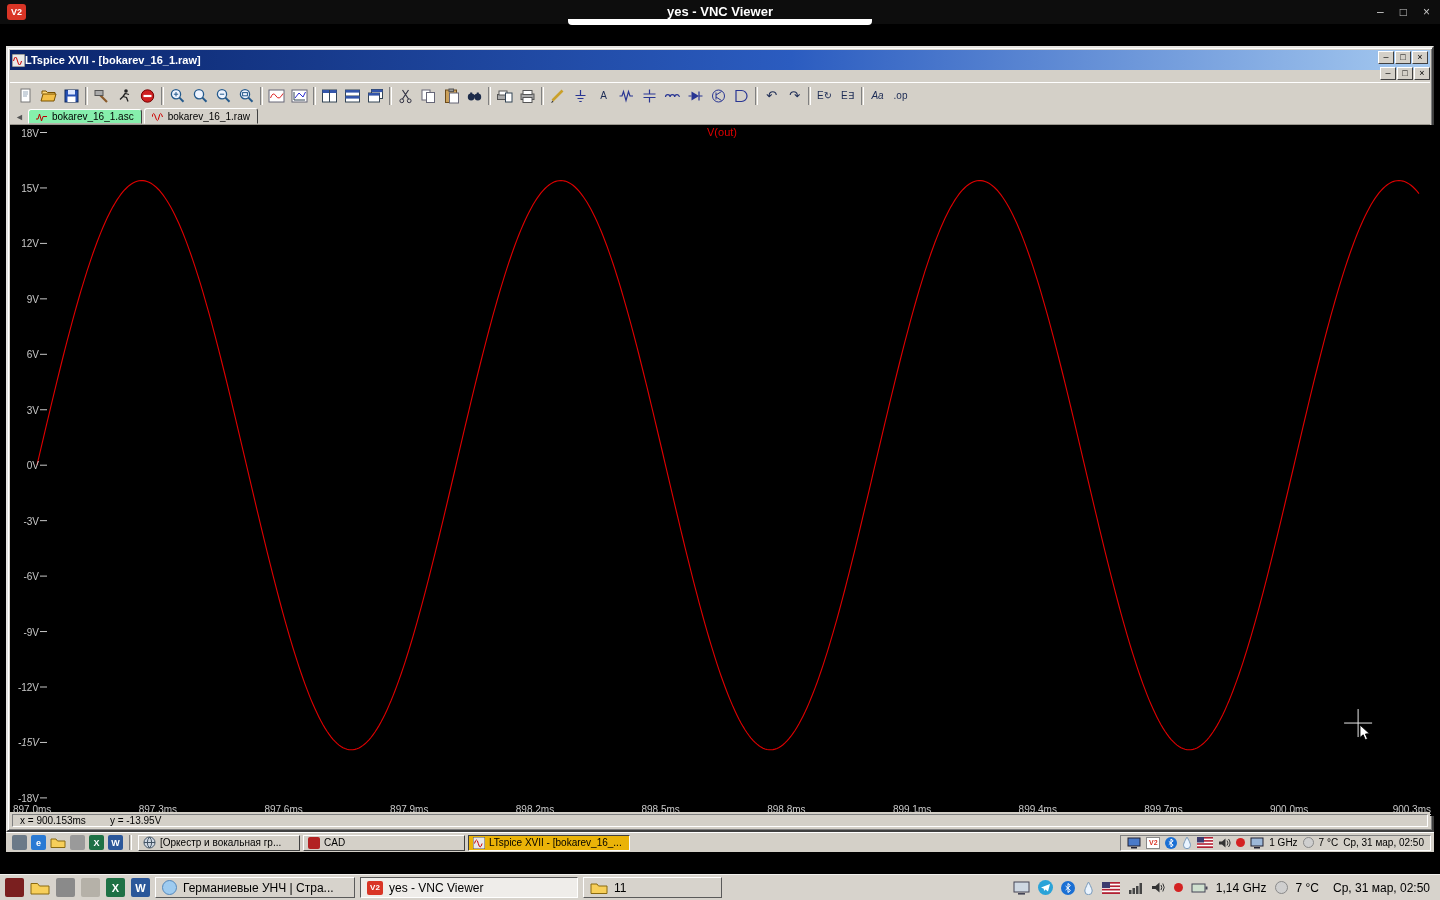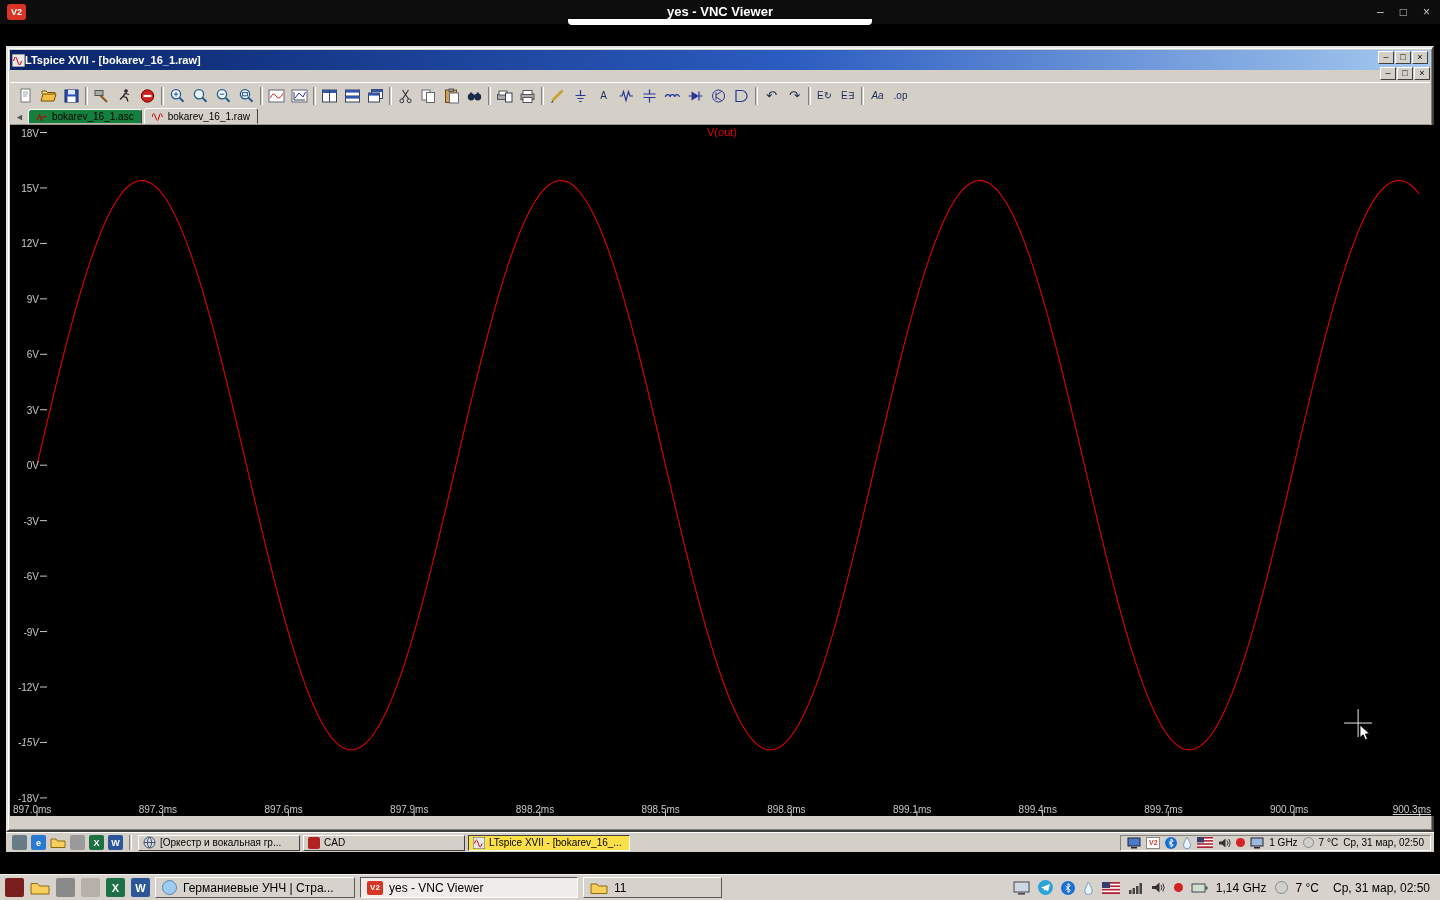--- a/index.html
+++ b/index.html
@@ -39,21 +39,21 @@
   .lt-toolbar{position:absolute;left:2px;top:34px;right:2px;height:26px;background:#d4d0c8;
               border-top:1px solid #fff;display:flex;align-items:center;padding-left:4px;}
   .tbi{width:23px;height:20px;display:inline-flex;align-items:center;justify-content:center;flex:none;}
   .tbi svg{width:17px;height:16px;}
   .tbg{font-size:10px;color:#1c2b55;white-space:nowrap;}
   .tsep{width:3px;height:18px;margin:0 2px;border-left:1px solid #808080;border-right:1px solid #fff;flex:none;}
   .lt-tabbar{position:absolute;left:2px;top:60px;right:2px;height:17px;background:#d4d0c8;
              display:flex;align-items:flex-end;gap:2px;padding-left:3px;border-bottom:1px solid #9a968e;}
   .tabchev{font-size:9px;color:#555;padding:0 2px 2px 2px;}
   .tab{height:15px;display:flex;align-items:center;gap:4px;padding:0 7px;font-size:10px;
-       border:1px solid;border-color:#fff #404040 #b8b4ac #fff;border-radius:3px 3px 0 0;background:#15803d;white-space:nowrap;}
+       border:1px solid;border-color:#fff #404040 #b8b4ac #fff;border-radius:3px 3px 0 0;background:#86efac;white-space:nowrap;}
   .tab.active{background:#d4d0c8;height:16px;border-bottom-color:#d4d0c8;}
 
   
   .lt-plot{position:absolute;left:2px;top:77px;width:1424px;height:691px;background:#000;}
   .plot-title{position:absolute;top:1px;left:50%;transform:translateX(-50%);font-size:11px;color:#e00000;}
   .ytick{position:absolute;left:2px;width:27px;text-align:right;font-size:10px;color:#c8c8c8;}
   .xtick{position:absolute;bottom:1px;font-size:10px;color:#c8c8c8;white-space:nowrap;}
   .lt-statusbar{position:absolute;left:2px;right:2px;bottom:2px;height:16px;background:#d4d0c8;
                 display:flex;align-items:center;padding:1px 2px;}
   .status-inner{flex:1;height:13px;border:1px solid;border-color:#808080 #fff #fff #808080;
@@ -62,21 +62,21 @@
   
   .rtaskbar{position:absolute;left:0;top:786px;width:1428px;height:20px;background:#d4d0c8;
             border-top:1px solid #fff;display:flex;align-items:center;padding:0 3px;font-size:10px;}
   .ql{display:flex;gap:4px;align-items:center;padding:0 3px;}
   .sq{width:15px;height:15px;border-radius:2px;display:inline-flex;align-items:center;justify-content:center;
       font-weight:bold;color:#fff;font-size:9px;flex:none;}
   .groove{width:3px;height:15px;border-left:1px solid #808080;border-right:1px solid #fff;margin:0 3px;flex:none;}
   .taskbtn{width:162px;height:16px;margin-left:3px;background:#d4d0c8;border:1px solid;
            border-color:#fff #404040 #404040 #fff;display:flex;align-items:center;gap:4px;padding:0 4px;
            overflow:hidden;white-space:nowrap;flex:none;}
-  .taskbtn.active{border-color:#404040 #fff #fff #404040;background:#fde047;}
+  .taskbtn.active{border-color:#404040 #fff #fff #404040;background:#eab308;}
   .rtray{margin-left:auto;height:16px;border:1px solid;border-color:#808080 #fff #fff #808080;
          display:flex;align-items:center;gap:5px;padding:0 6px;font-size:10px;white-space:nowrap;}
   .dot{width:9px;height:9px;border-radius:50%;background:#d42222;flex:none;}
   .tcirc{width:11px;height:11px;border-radius:50%;background:#cfcfcf;border:1px solid #8a8a8a;flex:none;}
   .ticn{display:inline-flex;align-items:center;justify-content:center;flex:none;}
 
   
   .htaskbar{position:absolute;left:0;top:874px;width:1440px;height:26px;background:#d7d3cc;
             border-top:1px solid #f2f1ee;display:flex;align-items:center;padding:0 5px;font-size:12px;}
   .hsq{width:19px;height:19px;border-radius:2px;display:inline-flex;align-items:center;justify-content:center;
@@ -424,20 +424,26 @@
             <div class="xtick" style="left: 631.5px; color: rgb(200, 200, 200);">898.5ms</div>
             <div class="xtick" style="left: 757.2px; color: rgb(200, 200, 200);">898.8ms</div>
             <div class="xtick" style="left: 882.9px; color: rgb(200, 200, 200);">899.1ms</div>
             <div class="xtick" style="left: 1008.6px; color: rgb(200, 200, 200);">899.4ms</div>
             <div class="xtick" style="left: 1134.3px; color: rgb(200, 200, 200);">899.7ms</div>
             <div class="xtick" style="left: 1260px; color: rgb(200, 200, 200);">900.0ms</div>
             <div class="xtick" style="right: 3px; color: rgb(200, 200, 200); text-decoration: underline;">900.3ms</div>
           </div>
       </div>
 
+      <div class="lt-statusbar">
+        <div class="status-inner">
+          <span>x = 900.153ms</span>
+          <span>y = -13.95V</span>
+        </div>
+      </div>
     </div>
 
     <div class="rtaskbar">
       <div class="ql">
         <span class="sq" style="background:#6b7a88"></span>
         <span class="sq" style="background:#2a7ad4">e</span>
         <span class="ticn">
             <svg width="16" height="13">
               <path d="M1 11.5 V3 h5 l1.5 2 H15 v6.5 Z" fill="#f7cf5a" stroke="#8a6a10"></path>
             </svg>

